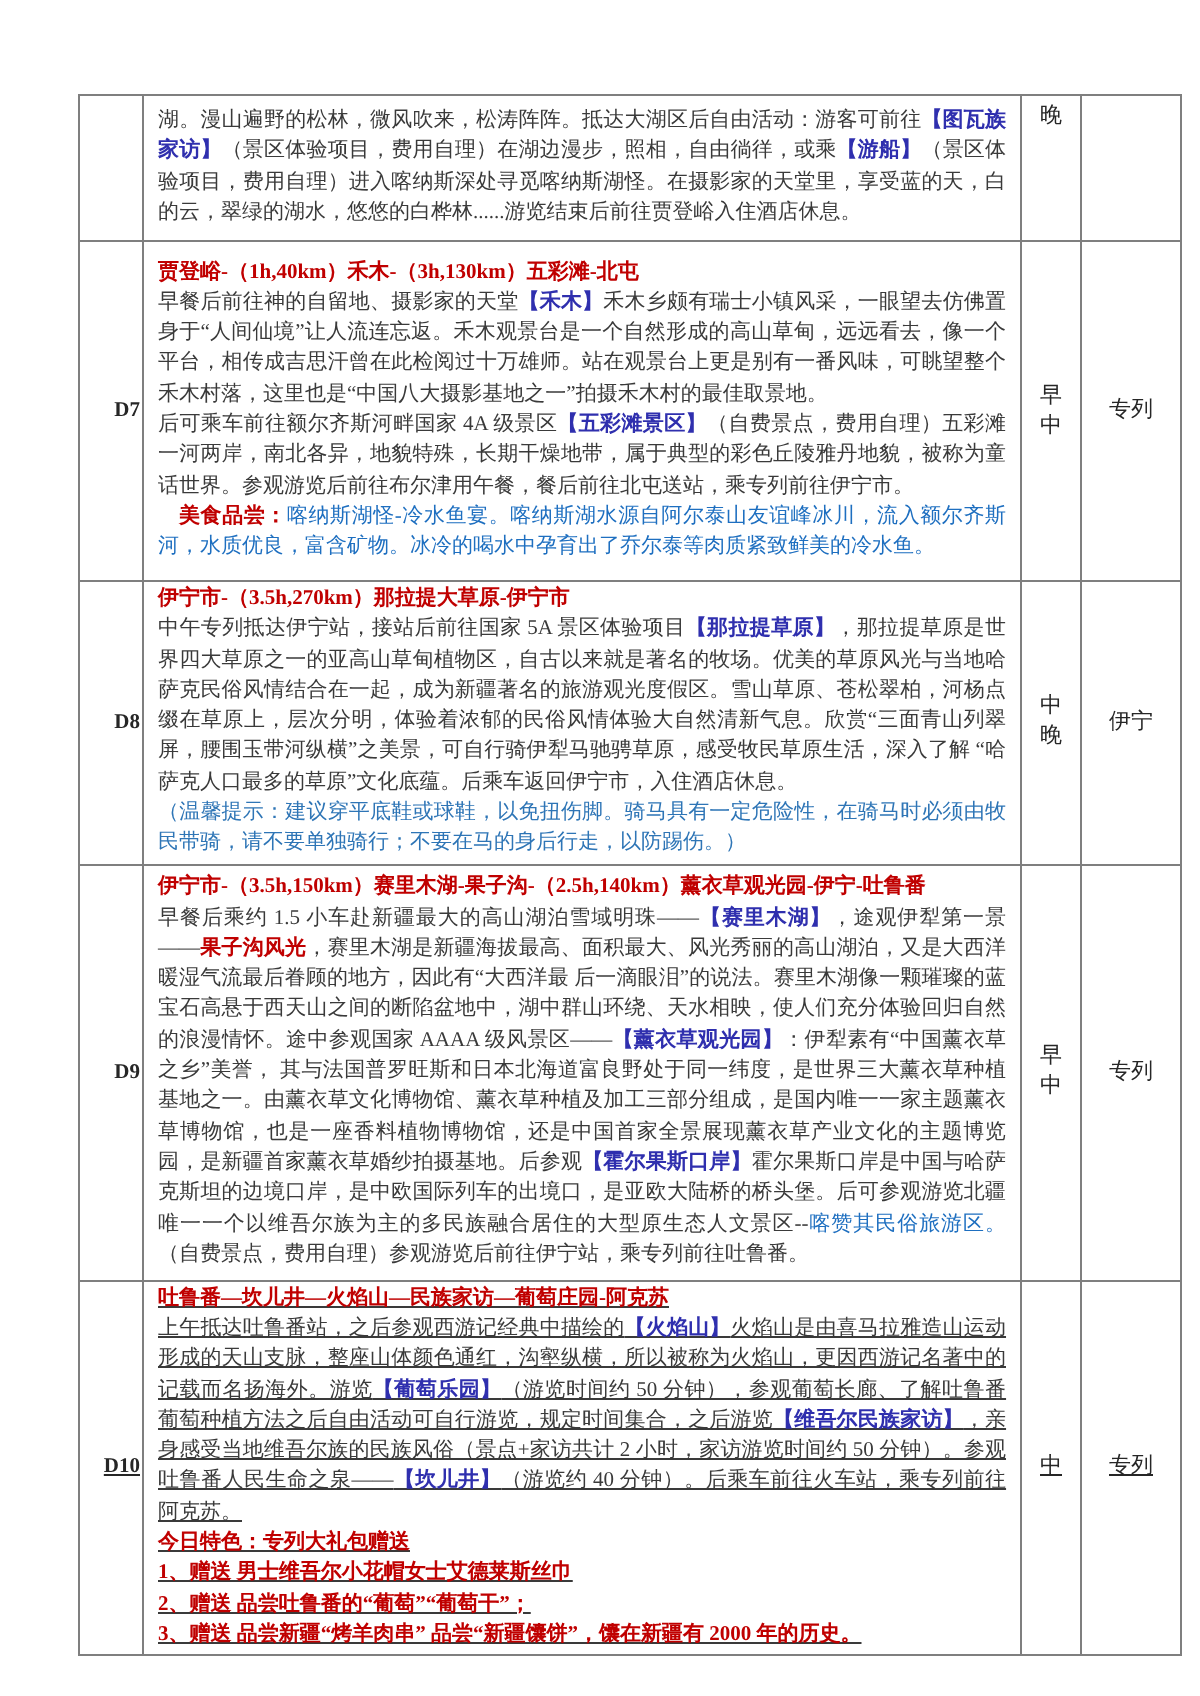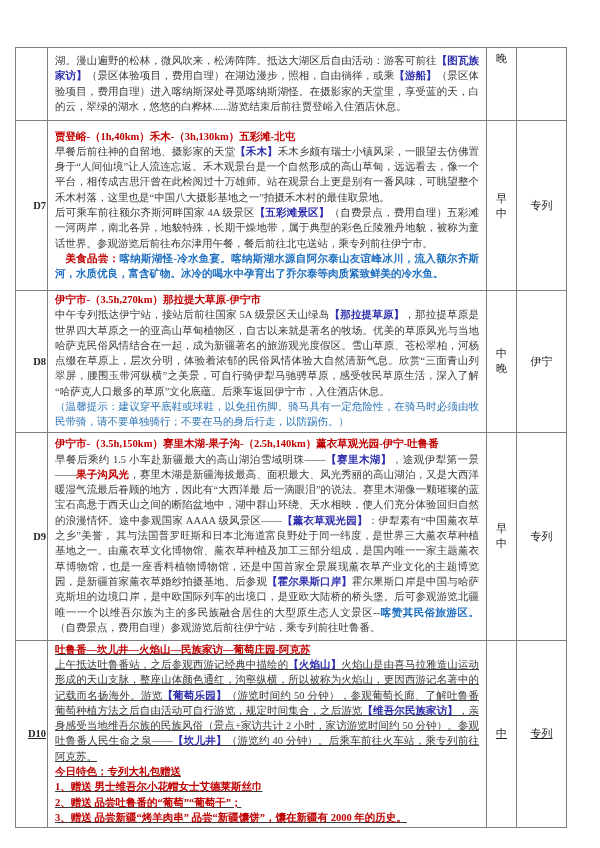--- a/index.html
+++ b/index.html
@@ -3,21 +3,21 @@
 <meta charset="utf-8">
 <style>
   html,body{margin:0;padding:0;background:#ffffff;}
   body{
     width:600px;height:848px;
     font-family:"Liberation Serif","DejaVu Serif",serif;
     -webkit-font-smoothing:antialiased;
   }
   .page{position:relative;width:600px;height:848px;background:#ffffff;overflow:hidden;}
   table.itinerary{
-    position:absolute;left:15px;top:47px;width:551px;
+    position:absolute;left:39px;top:47px;width:551px;
     border-collapse:collapse;table-layout:fixed;
   }
   table.itinerary td{
     border:1px solid #7f7f7f;
     vertical-align:middle;
     overflow:hidden;
   }
   col.c-day{width:32px;}
   col.c-content{width:439px;}
   col.c-meal{width:30px;}
@@ -45,21 +45,21 @@
   tr.row-3 td{height:204px;}
   tr.row-4 td{height:172px;text-decoration:underline;}
 
   .para{margin:0;}
   .para.indent{text-indent:1.0em;}
 
   .seg-body{color:var(--body-text);}
   .seg-red{color:var(--header-red);font-weight:bold;}
   .seg-blue{color:var(--attraction-blue);font-weight:bold;}
   .seg-tip{color:var(--tip-blue);}
-  .seg-food{color:var(--food-blue);font-weight:bold;}
+  .seg-food{color:var(--food-blue);font-weight:normal;}
 </style>
 </head>
 <body>
 
 <div class="page">
   <table class="itinerary">
     <colgroup>
       <col class="c-day">
       <col class="c-content">
       <col class="c-meal">
@@ -87,21 +87,21 @@
     <td class="meal-cell">
             <div>早</div>
             <div>中</div>
           </td>
     <td class="stay-cell">专列</td>
   </tr>
         <tr class="row-2">
     <td class="day-cell">D8</td>
     <td class="content-cell">
             <div class="para"><span class="seg-red">伊宁市-（3.5h,270km）那拉提大草原-伊宁市</span></div>
-            <div class="para"><span class="seg-body">中午专列抵达伊宁站，接站后前往国家 5A 级景区天山绿岛</span><span class="seg-blue">【那拉提草原】</span><span class="seg-body">，那拉提草原是世界四大草原之一的亚高山草甸植物区，自古以来就是著名的牧场。优美的草原风光与当地哈萨克民俗风情结合在一起，成为新疆著名的旅游观光度假区。雪山草原、苍松翠柏，河杨点缀在草原上，层次分明，体验着浓郁的民俗风情体验大自然清新气息。欣赏“三面青山列翠屏，腰围玉带河纵横”之美景，可自行骑伊犁马驰骋草原，感受牧民草原生活，深入了解 “哈萨克人口最多的草原”文化底蕴。后乘车返回伊宁市，入住酒店休息。</span></div>
+            <div class="para"><span class="seg-body">中午专列抵达伊宁站，接站后前往国家 5A 景区体验项目</span><span class="seg-blue">【那拉提草原】</span><span class="seg-body">，那拉提草原是世界四大草原之一的亚高山草甸植物区，自古以来就是著名的牧场。优美的草原风光与当地哈萨克民俗风情结合在一起，成为新疆著名的旅游观光度假区。雪山草原、苍松翠柏，河杨点缀在草原上，层次分明，体验着浓郁的民俗风情体验大自然清新气息。欣赏“三面青山列翠屏，腰围玉带河纵横”之美景，可自行骑伊犁马驰骋草原，感受牧民草原生活，深入了解 “哈萨克人口最多的草原”文化底蕴。后乘车返回伊宁市，入住酒店休息。</span></div>
             <div class="para"><span class="seg-tip">（温馨提示：建议穿平底鞋或球鞋，以免扭伤脚。骑马具有一定危险性，在骑马时必须由牧民带骑，请不要单独骑行；不要在马的身后行走，以防踢伤。）</span></div>
           </td>
     <td class="meal-cell">
             <div>中</div>
             <div>晚</div>
           </td>
     <td class="stay-cell">伊宁</td>
   </tr>
         <tr class="row-3">
     <td class="day-cell">D9</td>

